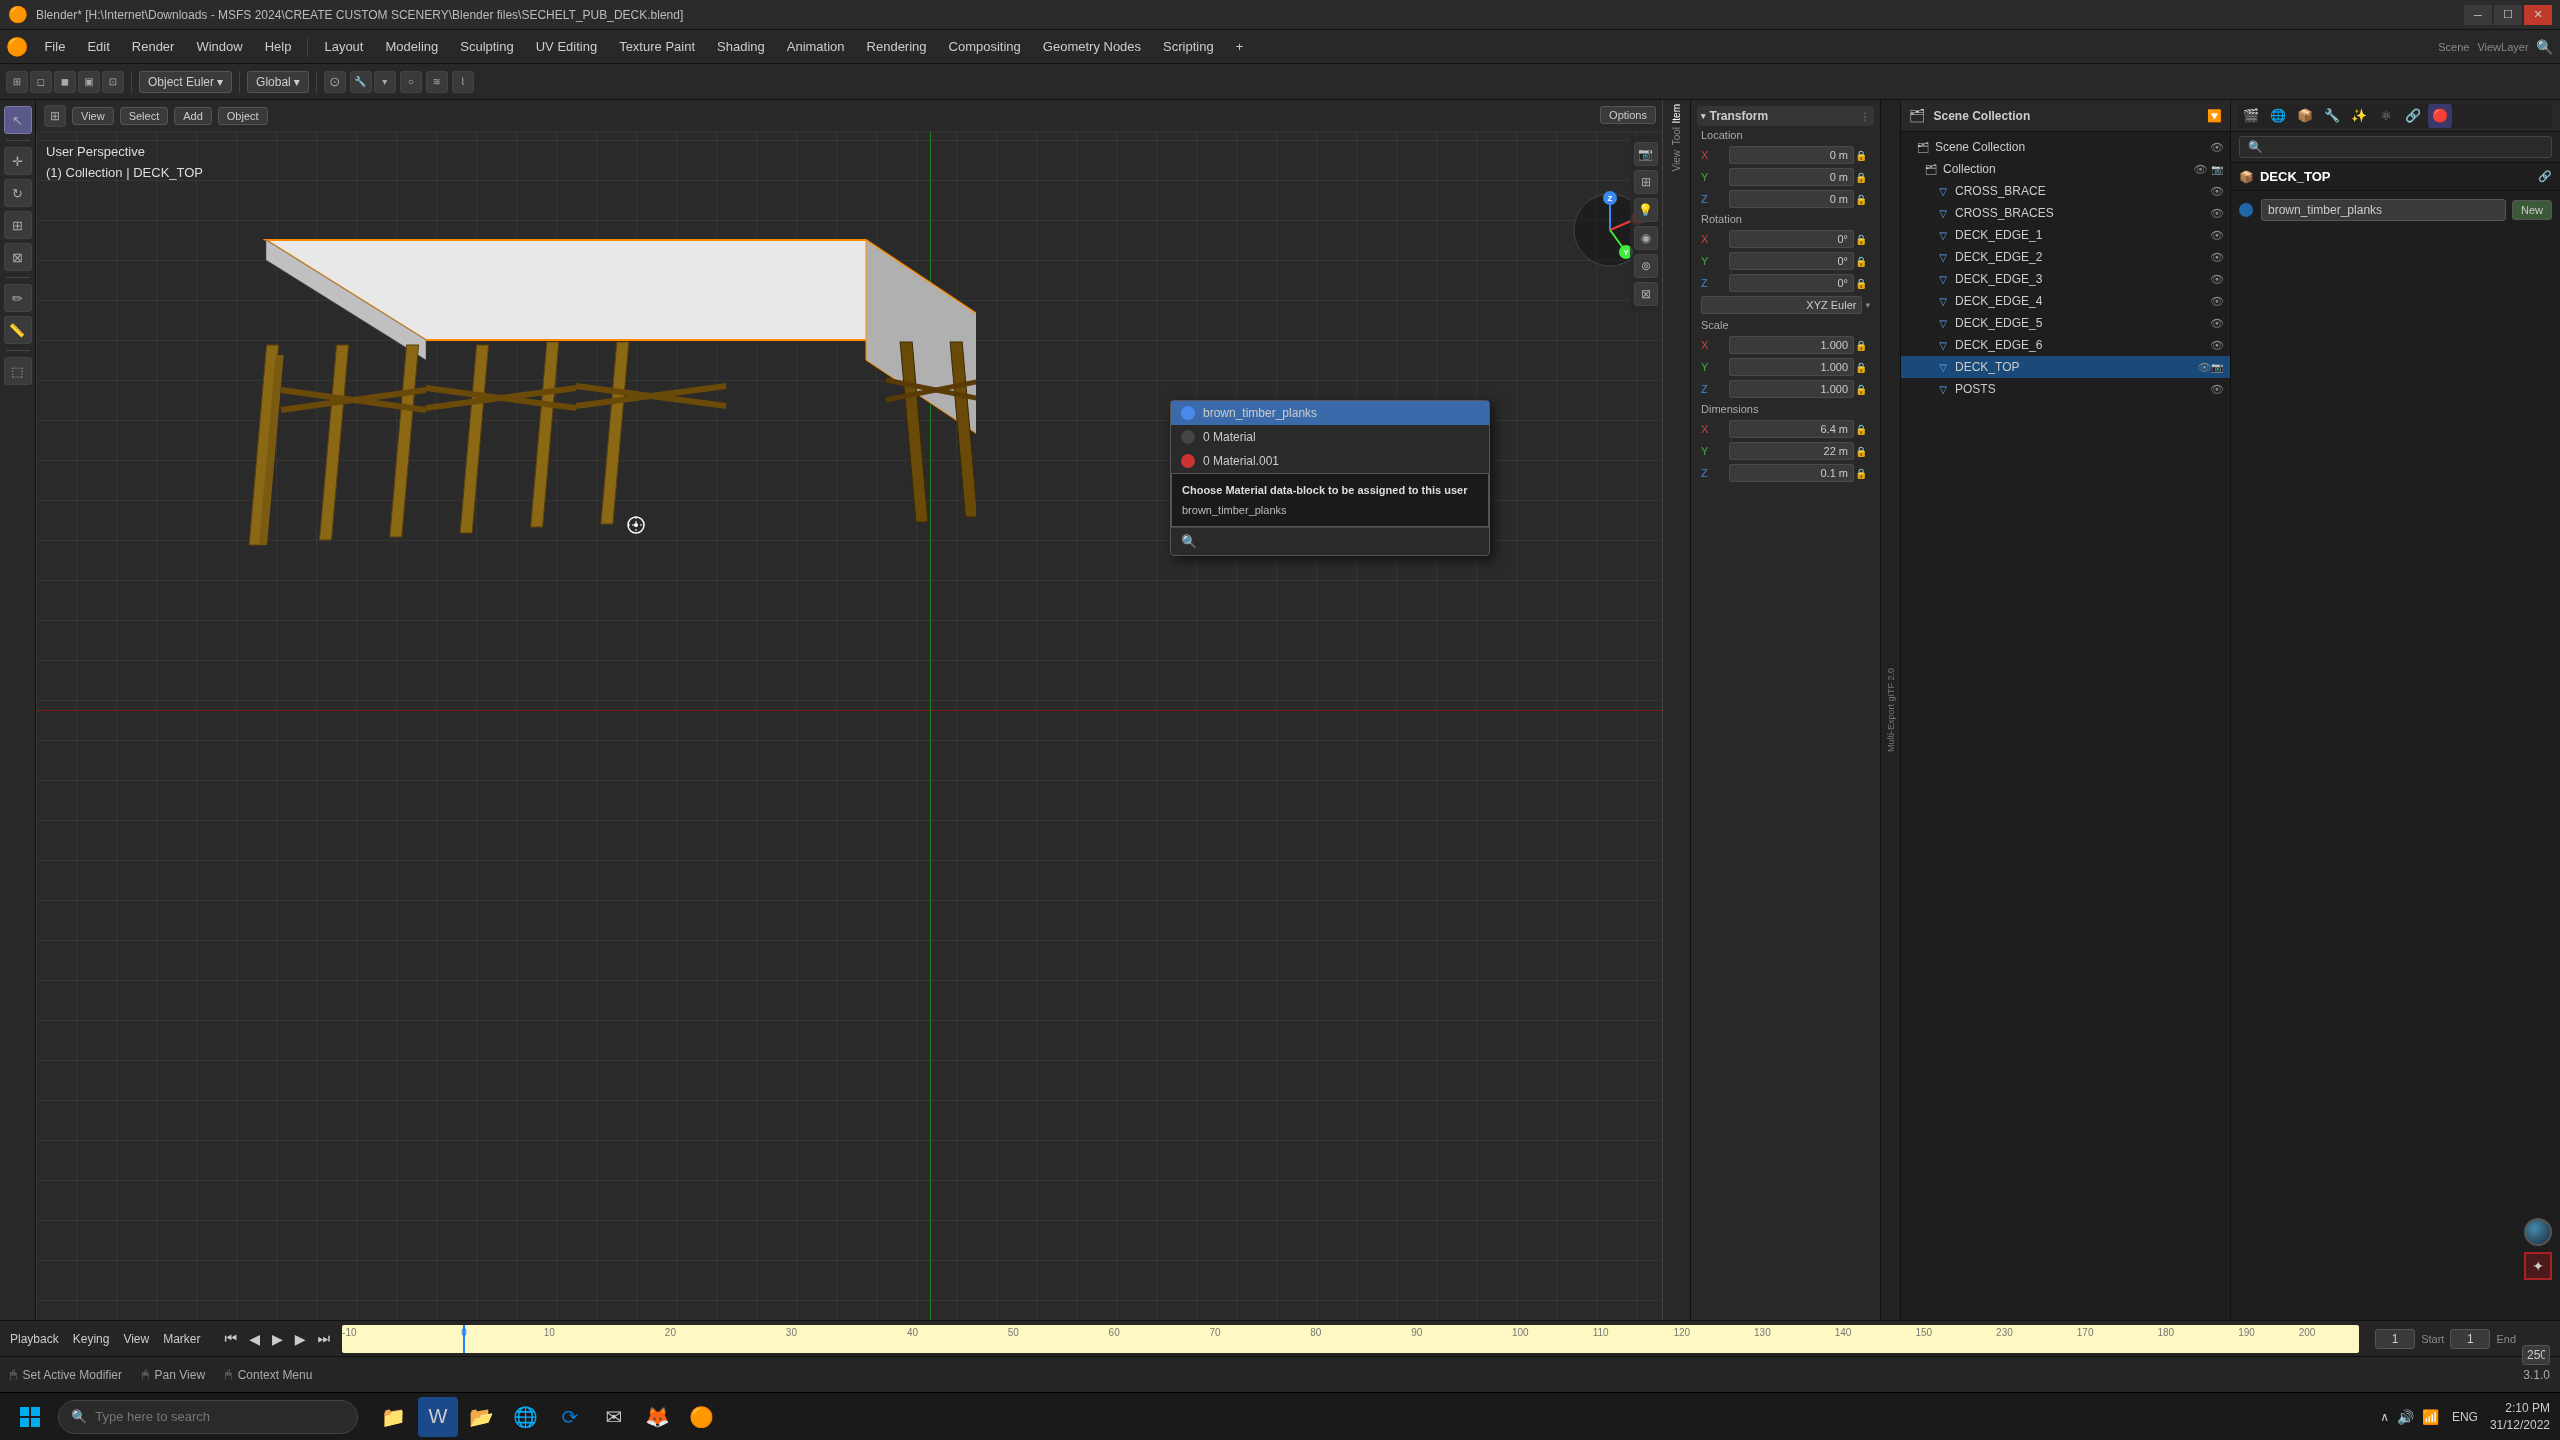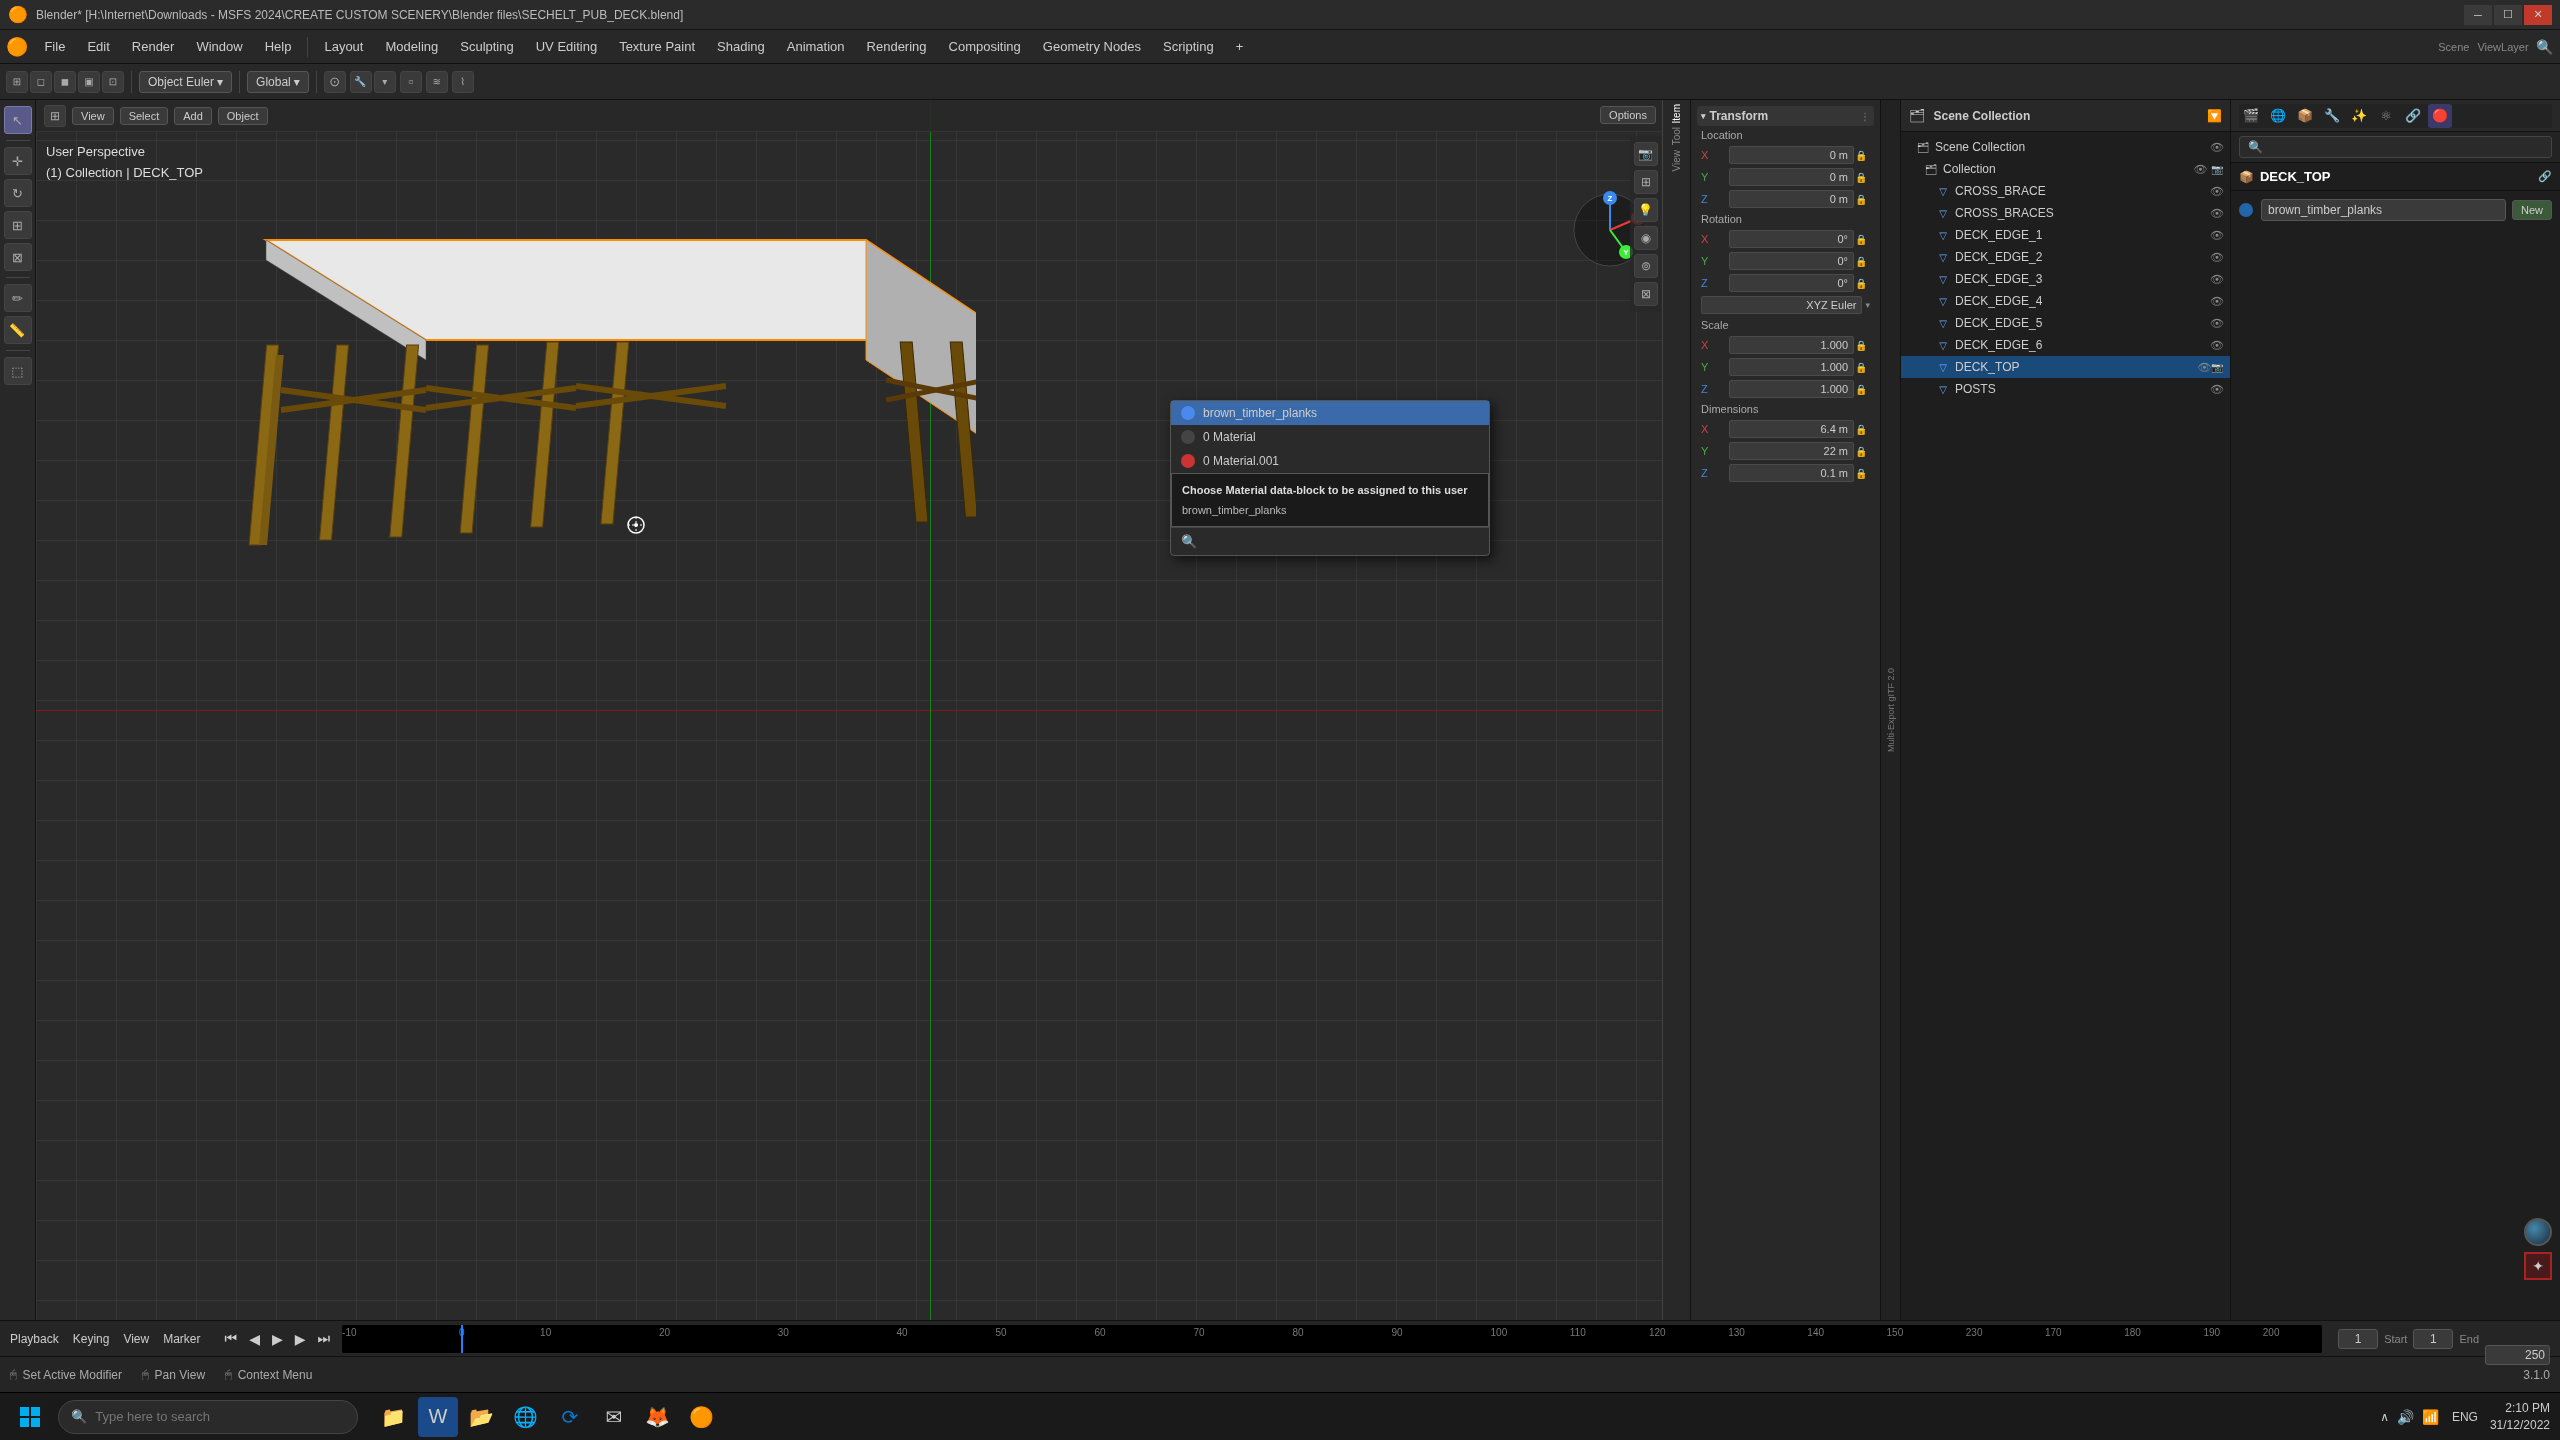--- a/index.html
+++ b/index.html
@@ -339,21 +339,21 @@
     }
     .vp-btn { padding: 2px 8px; background: #3a3a3a; border: 1px solid #555; border-radius: 3px; color: #ccc; font-size: 11px; cursor: pointer; display: flex; align-items: center; gap: 3px; }
 
     
     #timeline-numbers {
       flex: 1;
       display: flex;
       align-items: center;
       position: relative;
       height: 28px;
-      background: #000000;
+      background: #fef9c3;
       overflow: hidden;
       border-radius: 2px;
     }
     .tl-num { position: absolute; font-size: 10px; color: #777; top: 2px; }
     .tl-cursor { position: absolute; top: 0; bottom: 0; width: 2px; background: #2080ff; left: 6%; }
     .tl-cursor-num { position: absolute; top: 2px; font-size: 10px; color: #2080ff; left: calc(6% - 4px); }
 
     
     #outliner-content::-webkit-scrollbar { width: 8px; }
     #outliner-content::-webkit-scrollbar-track { background: #1a1a1a; }
@@ -837,21 +837,21 @@
     <span class="tl-num" style="left:86%;">170</span>
     <span class="tl-num" style="left:90%;">180</span>
     <span class="tl-num" style="left:94%;">190</span>
     <span class="tl-num" style="left:97%;">200</span>
   </div>
   <div style="display:flex; align-items:center; gap:6px; margin-left:8px; flex-shrink:0;">
     <input type="text" value="1" style="width: 40px; background: rgb(58, 58, 58); border: 1px solid rgb(85, 85, 85); border-radius: 3px; padding: 2px 4px; color: rgb(204, 204, 204); font-size: 12px; text-align: center;">
     <span style="font-size:11px; color:#888;">Start</span>
     <input type="text" value="1" style="width: 40px; background: rgb(58, 58, 58); border: 1px solid rgb(85, 85, 85); border-radius: 3px; padding: 2px 4px; color: rgb(204, 204, 204); font-size: 12px; text-align: center;">
     <span style="font-size:11px; color:#888;">End</span>
-    <input type="text" value="250" style="width: 65px; background: rgb(58, 58, 58); border: 1px solid rgb(85, 85, 85); border-radius: 3px; padding: 2px 4px; color: rgb(204, 204, 204); font-size: 12px; text-align: right; margin-top: 32px;">
+    <input type="text" value="250" style="width: 28px; background: rgb(58, 58, 58); border: 1px solid rgb(85, 85, 85); border-radius: 3px; padding: 2px 4px; color: rgb(204, 204, 204); font-size: 12px; text-align: right; margin-top: 32px;">
   </div>
 </div>
 
 <div id="status-bar">
   <div class="status-item">
     <span style="font-size:11px;">🖱</span>
     <span>Set Active Modifier</span>
   </div>
   <div class="status-item">
     <span style="font-size:11px;">🖱</span>

